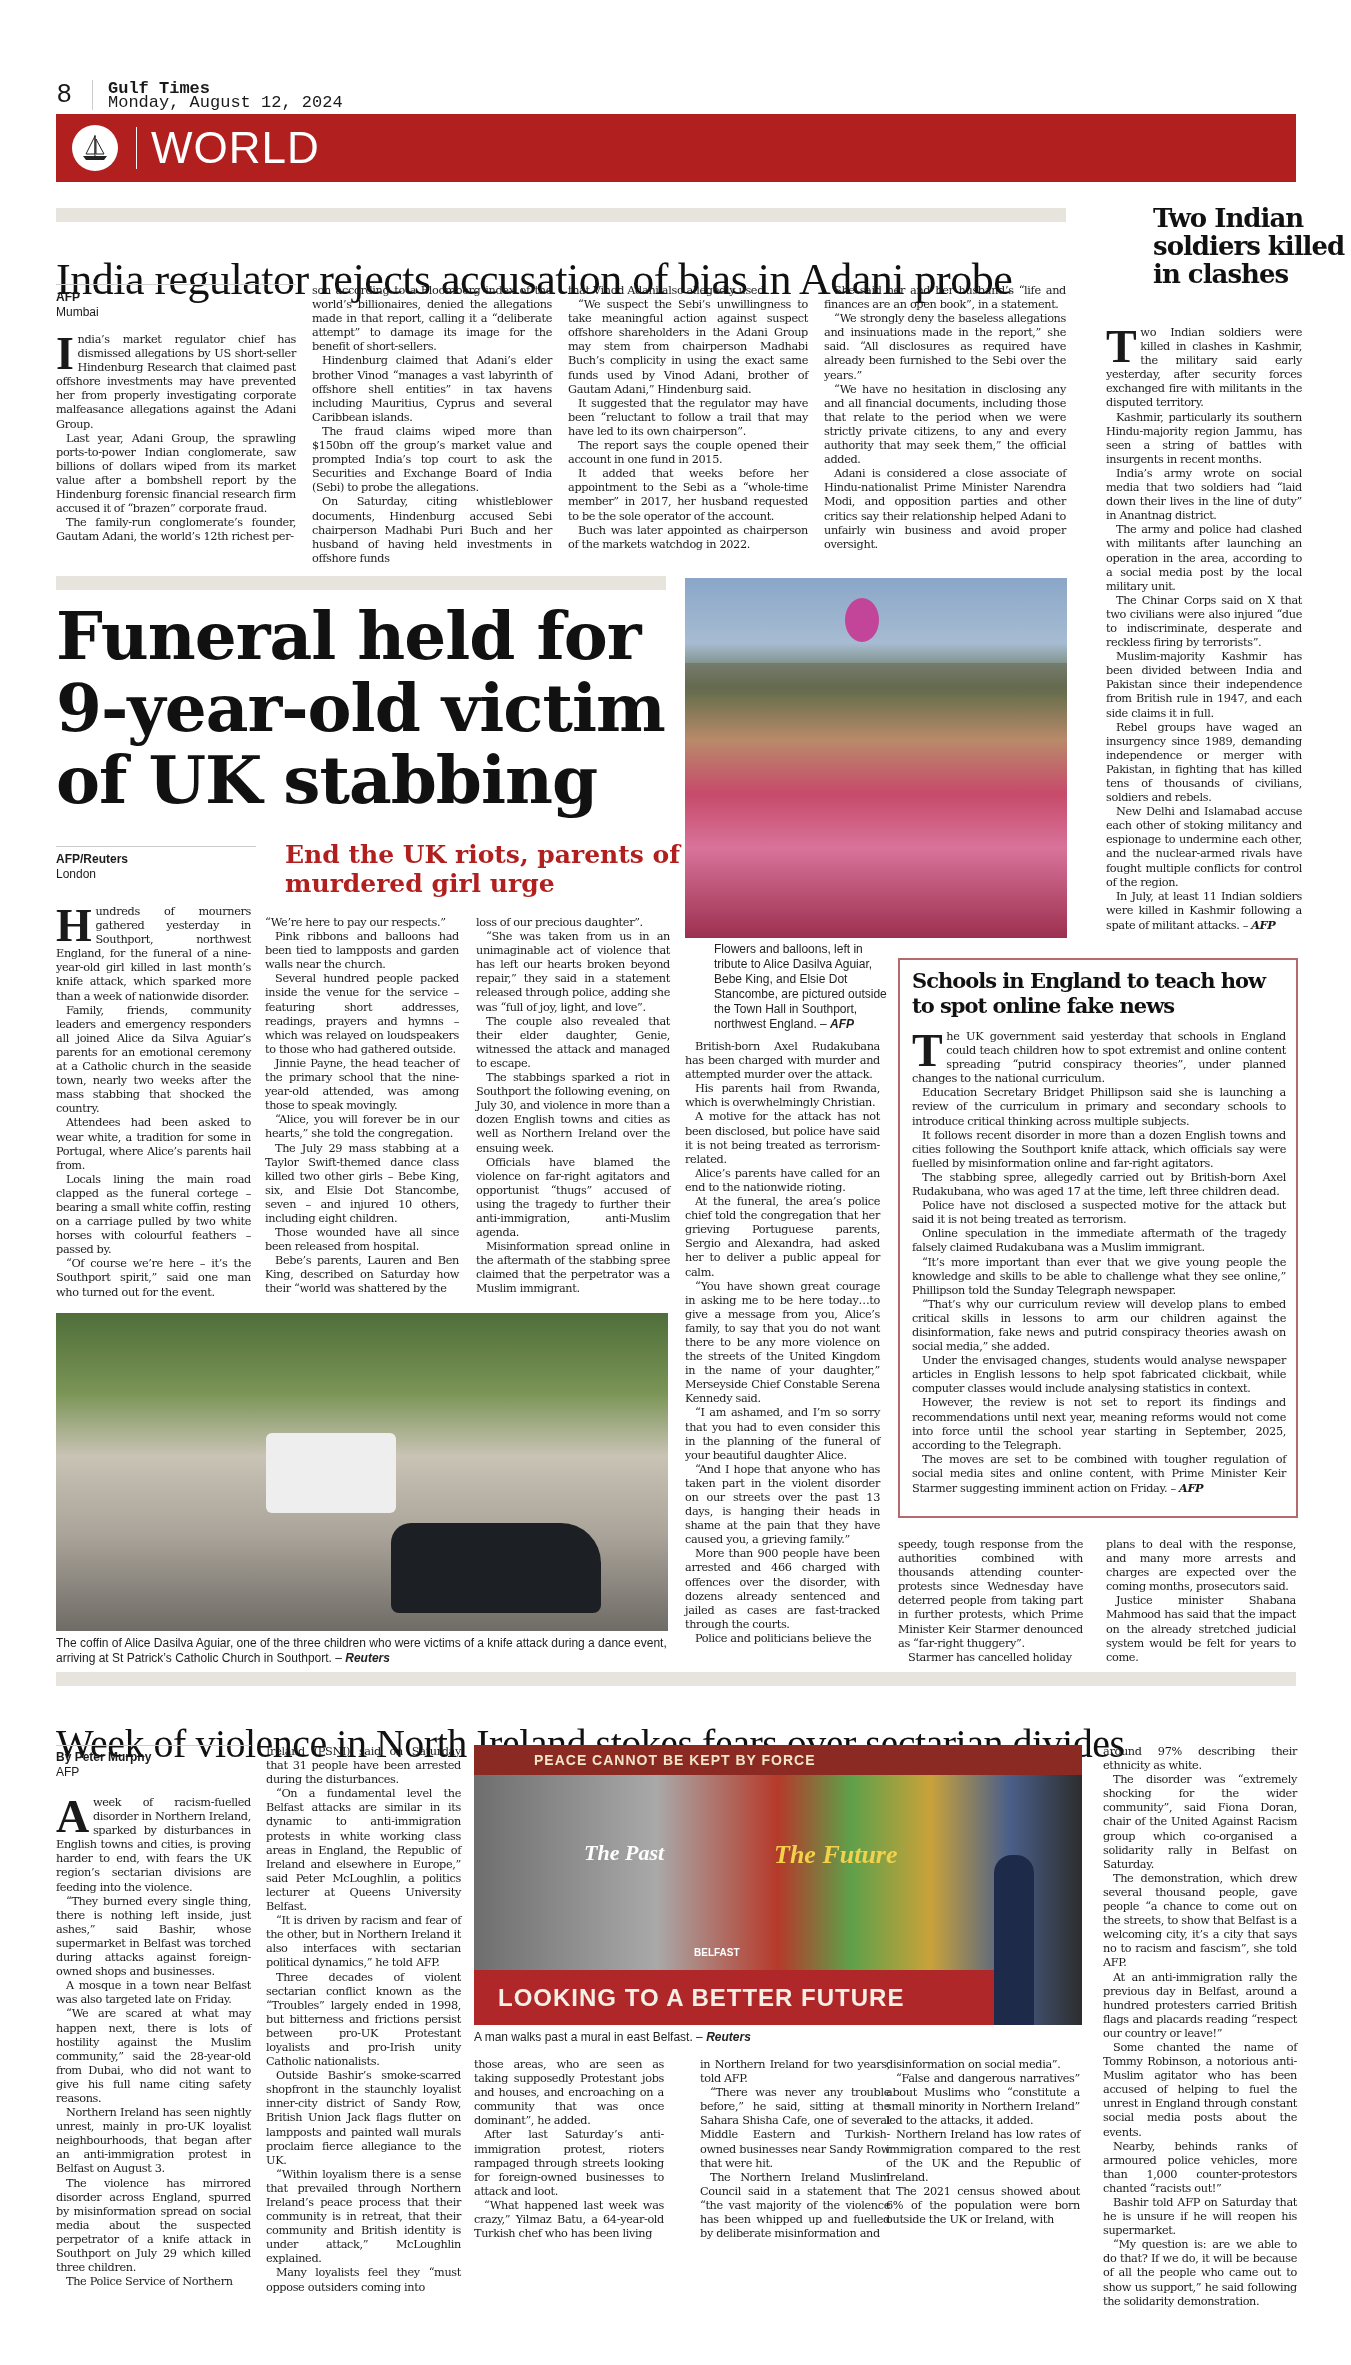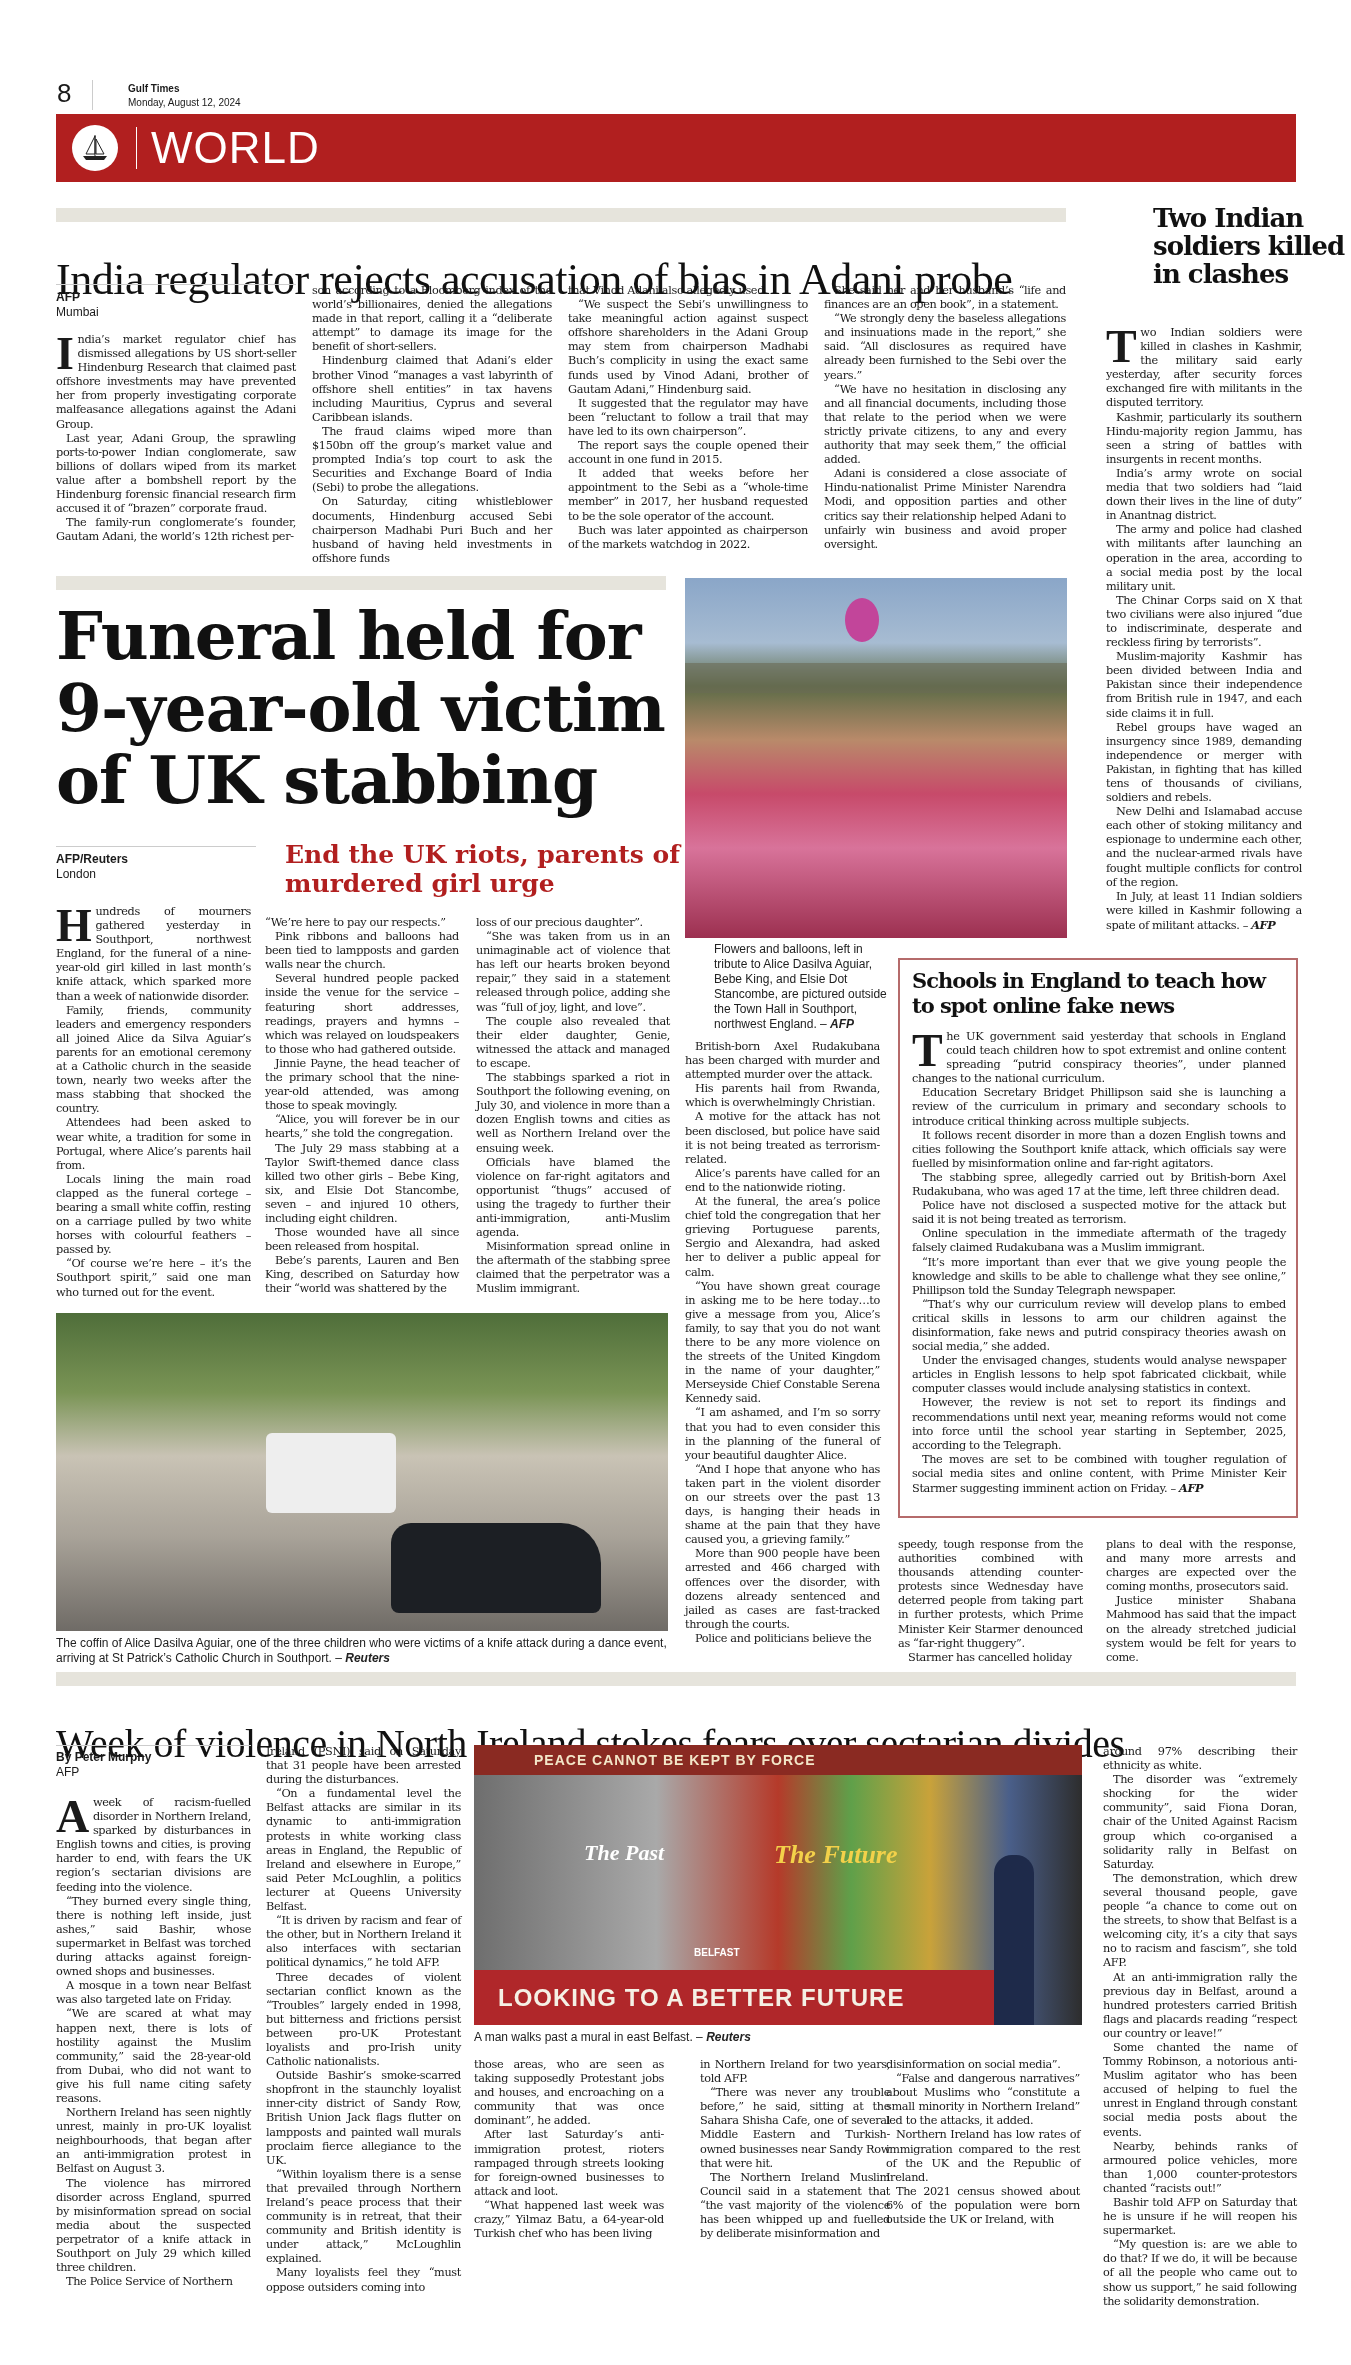--- a/index.html
+++ b/index.html
@@ -1,20 +1,20 @@
 <!DOCTYPE html>
 <html><head>
 <meta charset="utf-8">
 <style>
   * { box-sizing: border-box; margin: 0; padding: 0; }
   body { width: 1351px; height: 2365px; background: #fff; font-family: "DejaVu Serif", serif; color: #1a1a1a; position: relative; overflow: hidden; }
   .abs { position: absolute; }
   .folio { left: 57px; top: 78px; font-family: "Liberation Sans", sans-serif; font-size: 26px; }
   .folio-divider { left: 92px; top: 80px; width: 1px; height: 30px; background: #ccc; }
-  .masthead { left: 108px; top: 82px; font-family: Liberation Sans, sans-serif; font-size: 10px; line-height: 14px; margin-left: 20px; }
+  .masthead { left: 108px; top: 82px; font-family: Liberation Mono, monospace; font-size: 17px; line-height: 14px; }
   .masthead .name { font-weight: bold; }
   .section-bar { left: 56px; top: 114px; width: 1240px; height: 68px; background: #b11f1f; display: flex; align-items: center; }
   .logo { width: 46px; height: 46px; border-radius: 50%; background: #fff; margin-left: 16px; display: flex; align-items: center; justify-content: center; }
   .bar-divider { width: 1px; height: 42px; background: #fff; margin: 0 14px 0 18px; }
   .section-title { color: #fff; font-family: "Liberation Sans", sans-serif; font-size: 44px; font-weight: normal; letter-spacing: 1px; }
   .grey-rule { background: #e6e4dc; height: 14px; }
   .headline-light { font-family: "Liberation Serif", serif; font-weight: normal; color: #111; letter-spacing: -0.5px; margin-top: 30px; }
   .headline-heavy { font-family: "DejaVu Serif", serif; font-weight: bold; color: #111; letter-spacing: -1px; }
   .byline-rule { height: 1px; background: #ccc; }
   .byline { font-family: "Liberation Sans", sans-serif; font-size: 12px; line-height: 15px; }

